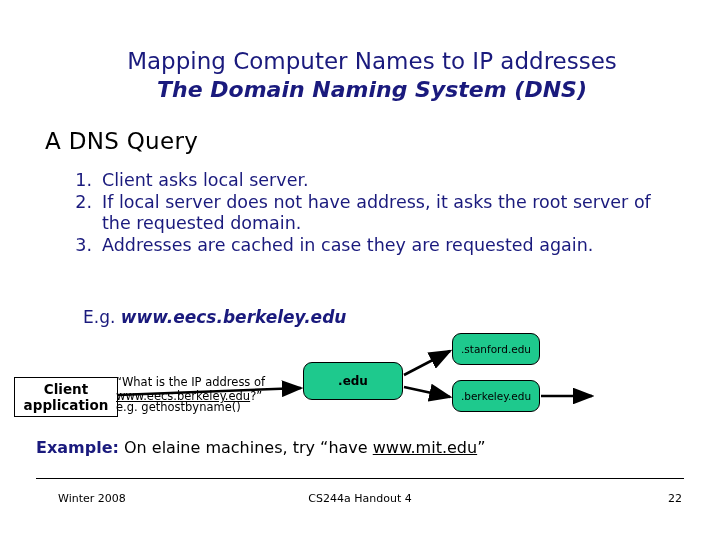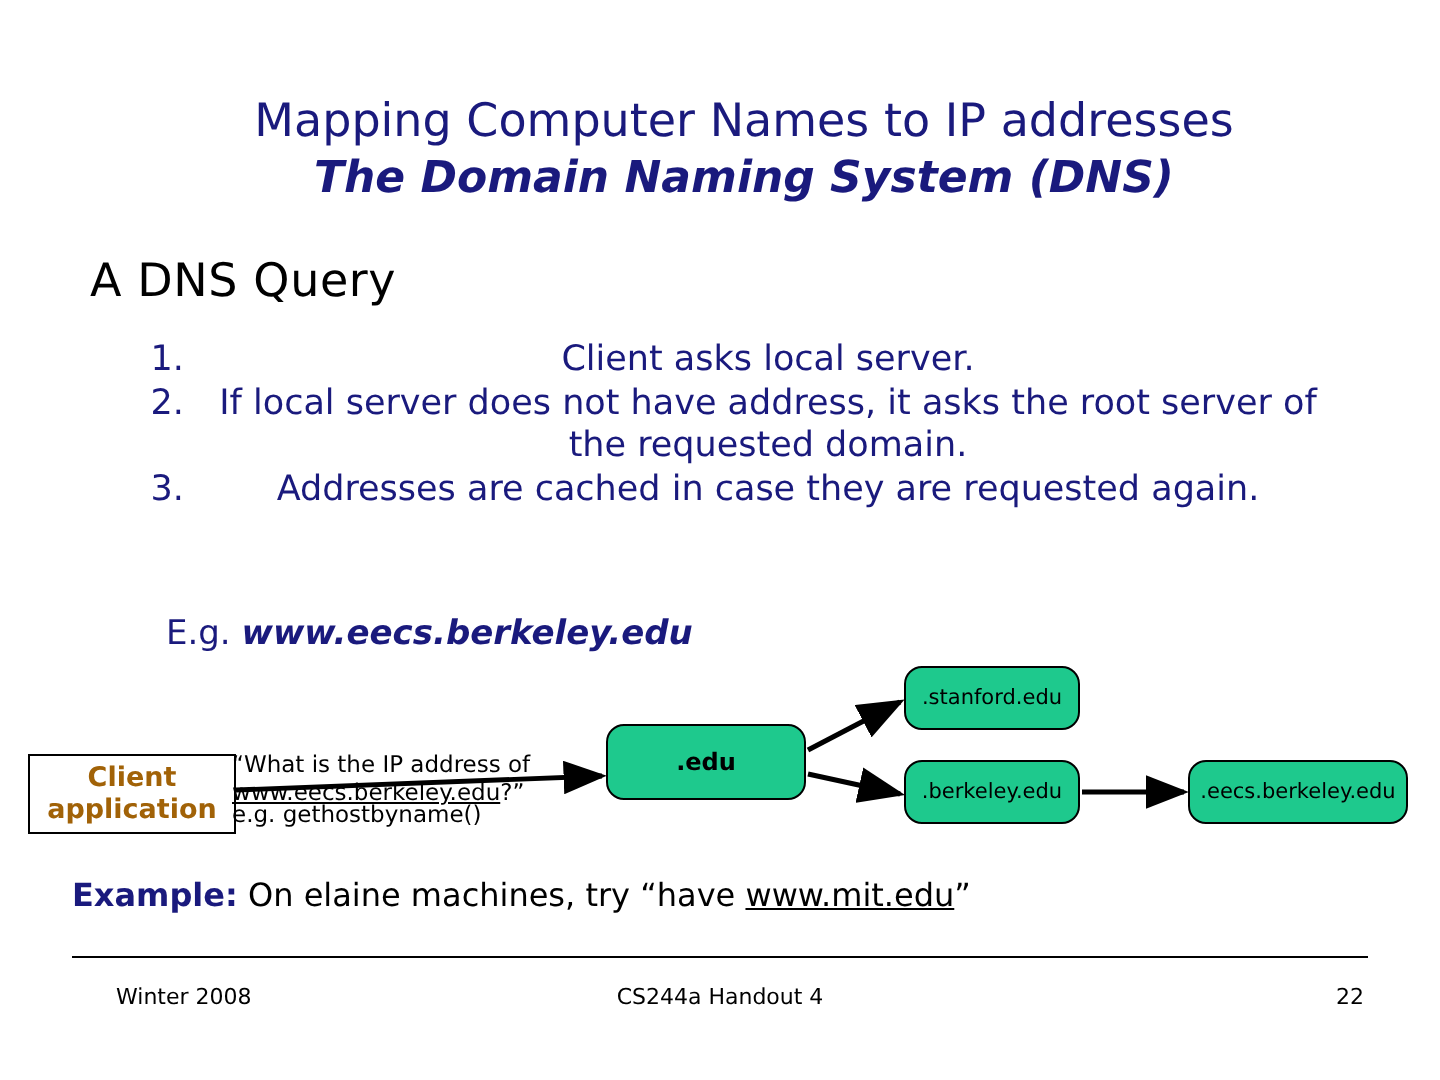--- a/index.html
+++ b/index.html
@@ -74,21 +74,20 @@
     margin-bottom: 1px;
   }
   .numrow .num {
     width: 26px;
     flex: 0 0 26px;
     text-align: right;
     padding-right: 10px;
   }
   .numrow .txt {
     flex: 1 1 auto;
-    text-align: center;
   }
 
   
   .eg-line {
     position: absolute;
     left: 83px;
     top: 307px;
     font-size: 17px;
     color: #1a1a7d;
   }
@@ -117,21 +116,21 @@
     width: 104px;
     height: 40px;
     border: 1.5px solid #000000;
     background: #ffffff;
     box-sizing: border-box;
     display: flex;
     flex-direction: column;
     align-items: center;
     justify-content: center;
     font-size: 13.5px;
-    color: #a16207;
+    color: #000000;
     line-height: 16px;
     font-weight: bold;
   }
 
   .gbox {
     position: absolute;
     background: #1ec98d;
     border: 1.5px solid #000000;
     border-radius: 9px;
     box-sizing: border-box;
@@ -303,23 +302,20 @@
 
     <div class="gbox gbox-edu">
       <span>.edu</span>
     </div>
     <div class="gbox gbox-stanford">
       <span>.stanford.edu</span>
     </div>
     <div class="gbox gbox-berkeley">
       <span>.berkeley.edu</span>
     </div>
-    <div class="gbox gbox-eecs">
-      <span>.eecs.berkeley.edu</span>
-    </div>
   </div>
 
   <div class="example-line">
     <span class="ex-label">Example:</span><span> On elaine machines, try “have </span><u>www.mit.edu</u><span>”</span>
   </div>
 
   <div class="footer-rule"></div>
   <div class="footer">
     <span class="f-left">Winter 2008</span>
     <span class="f-center">CS244a Handout 4</span>

